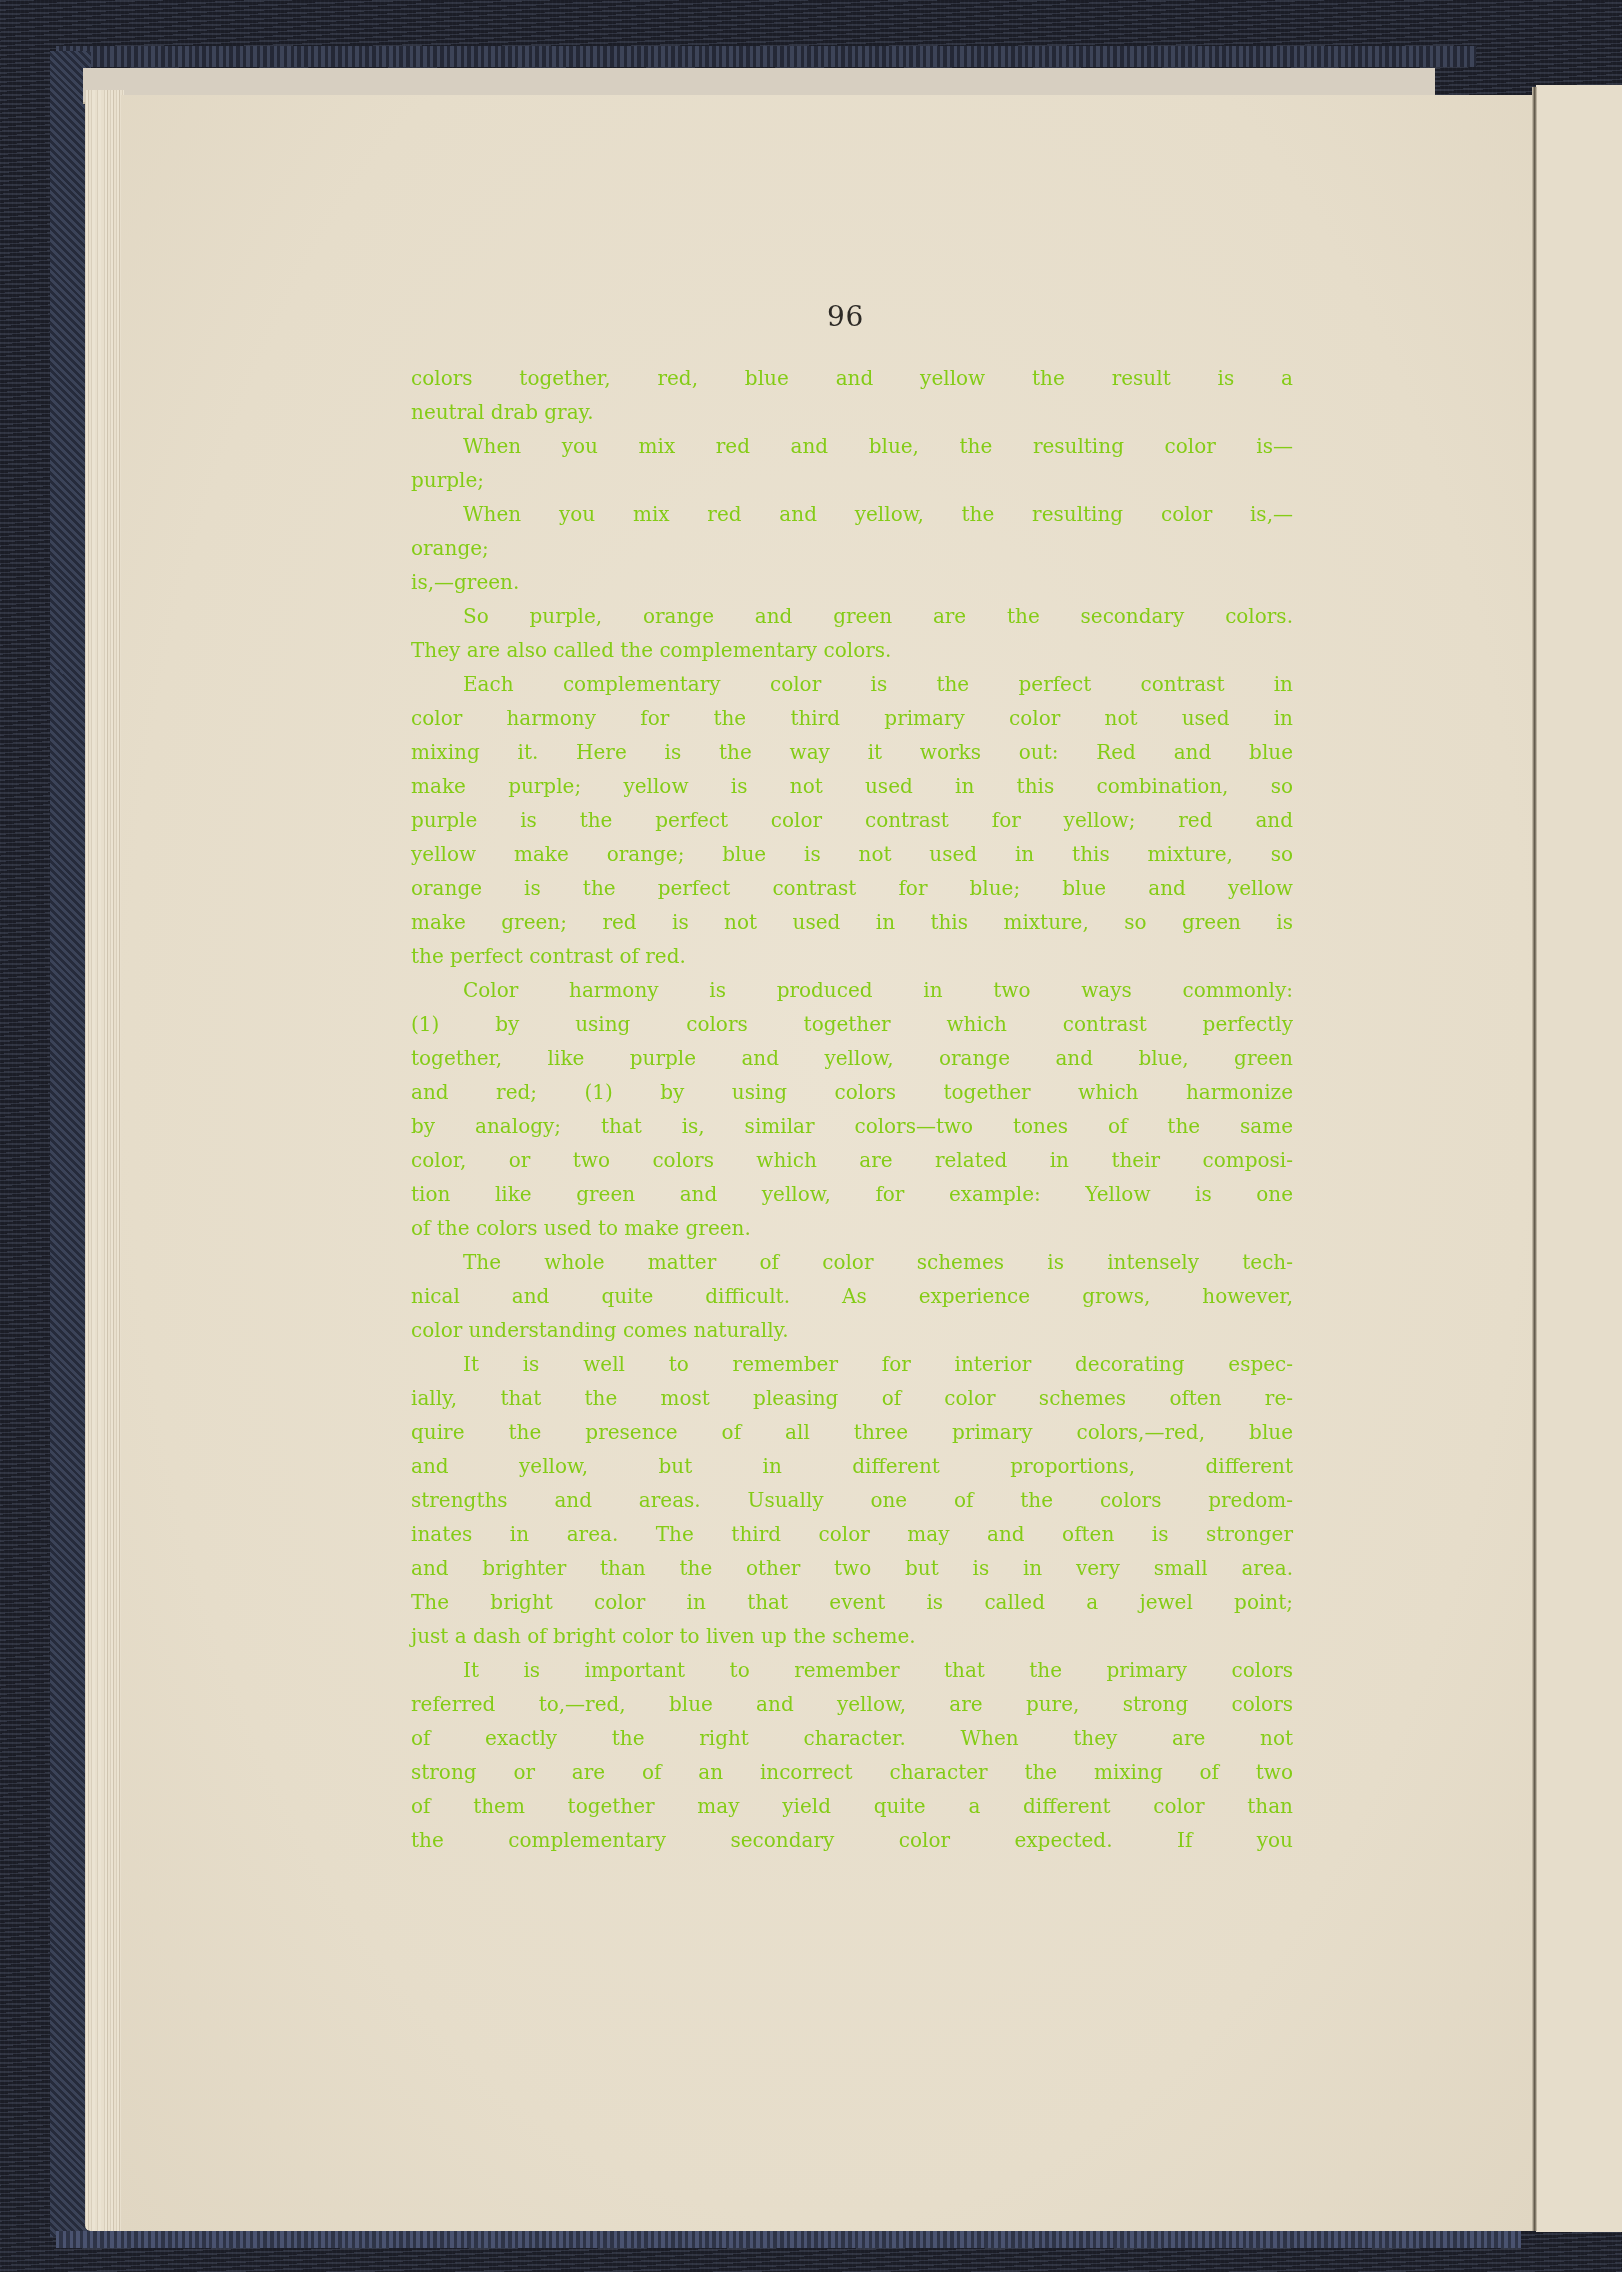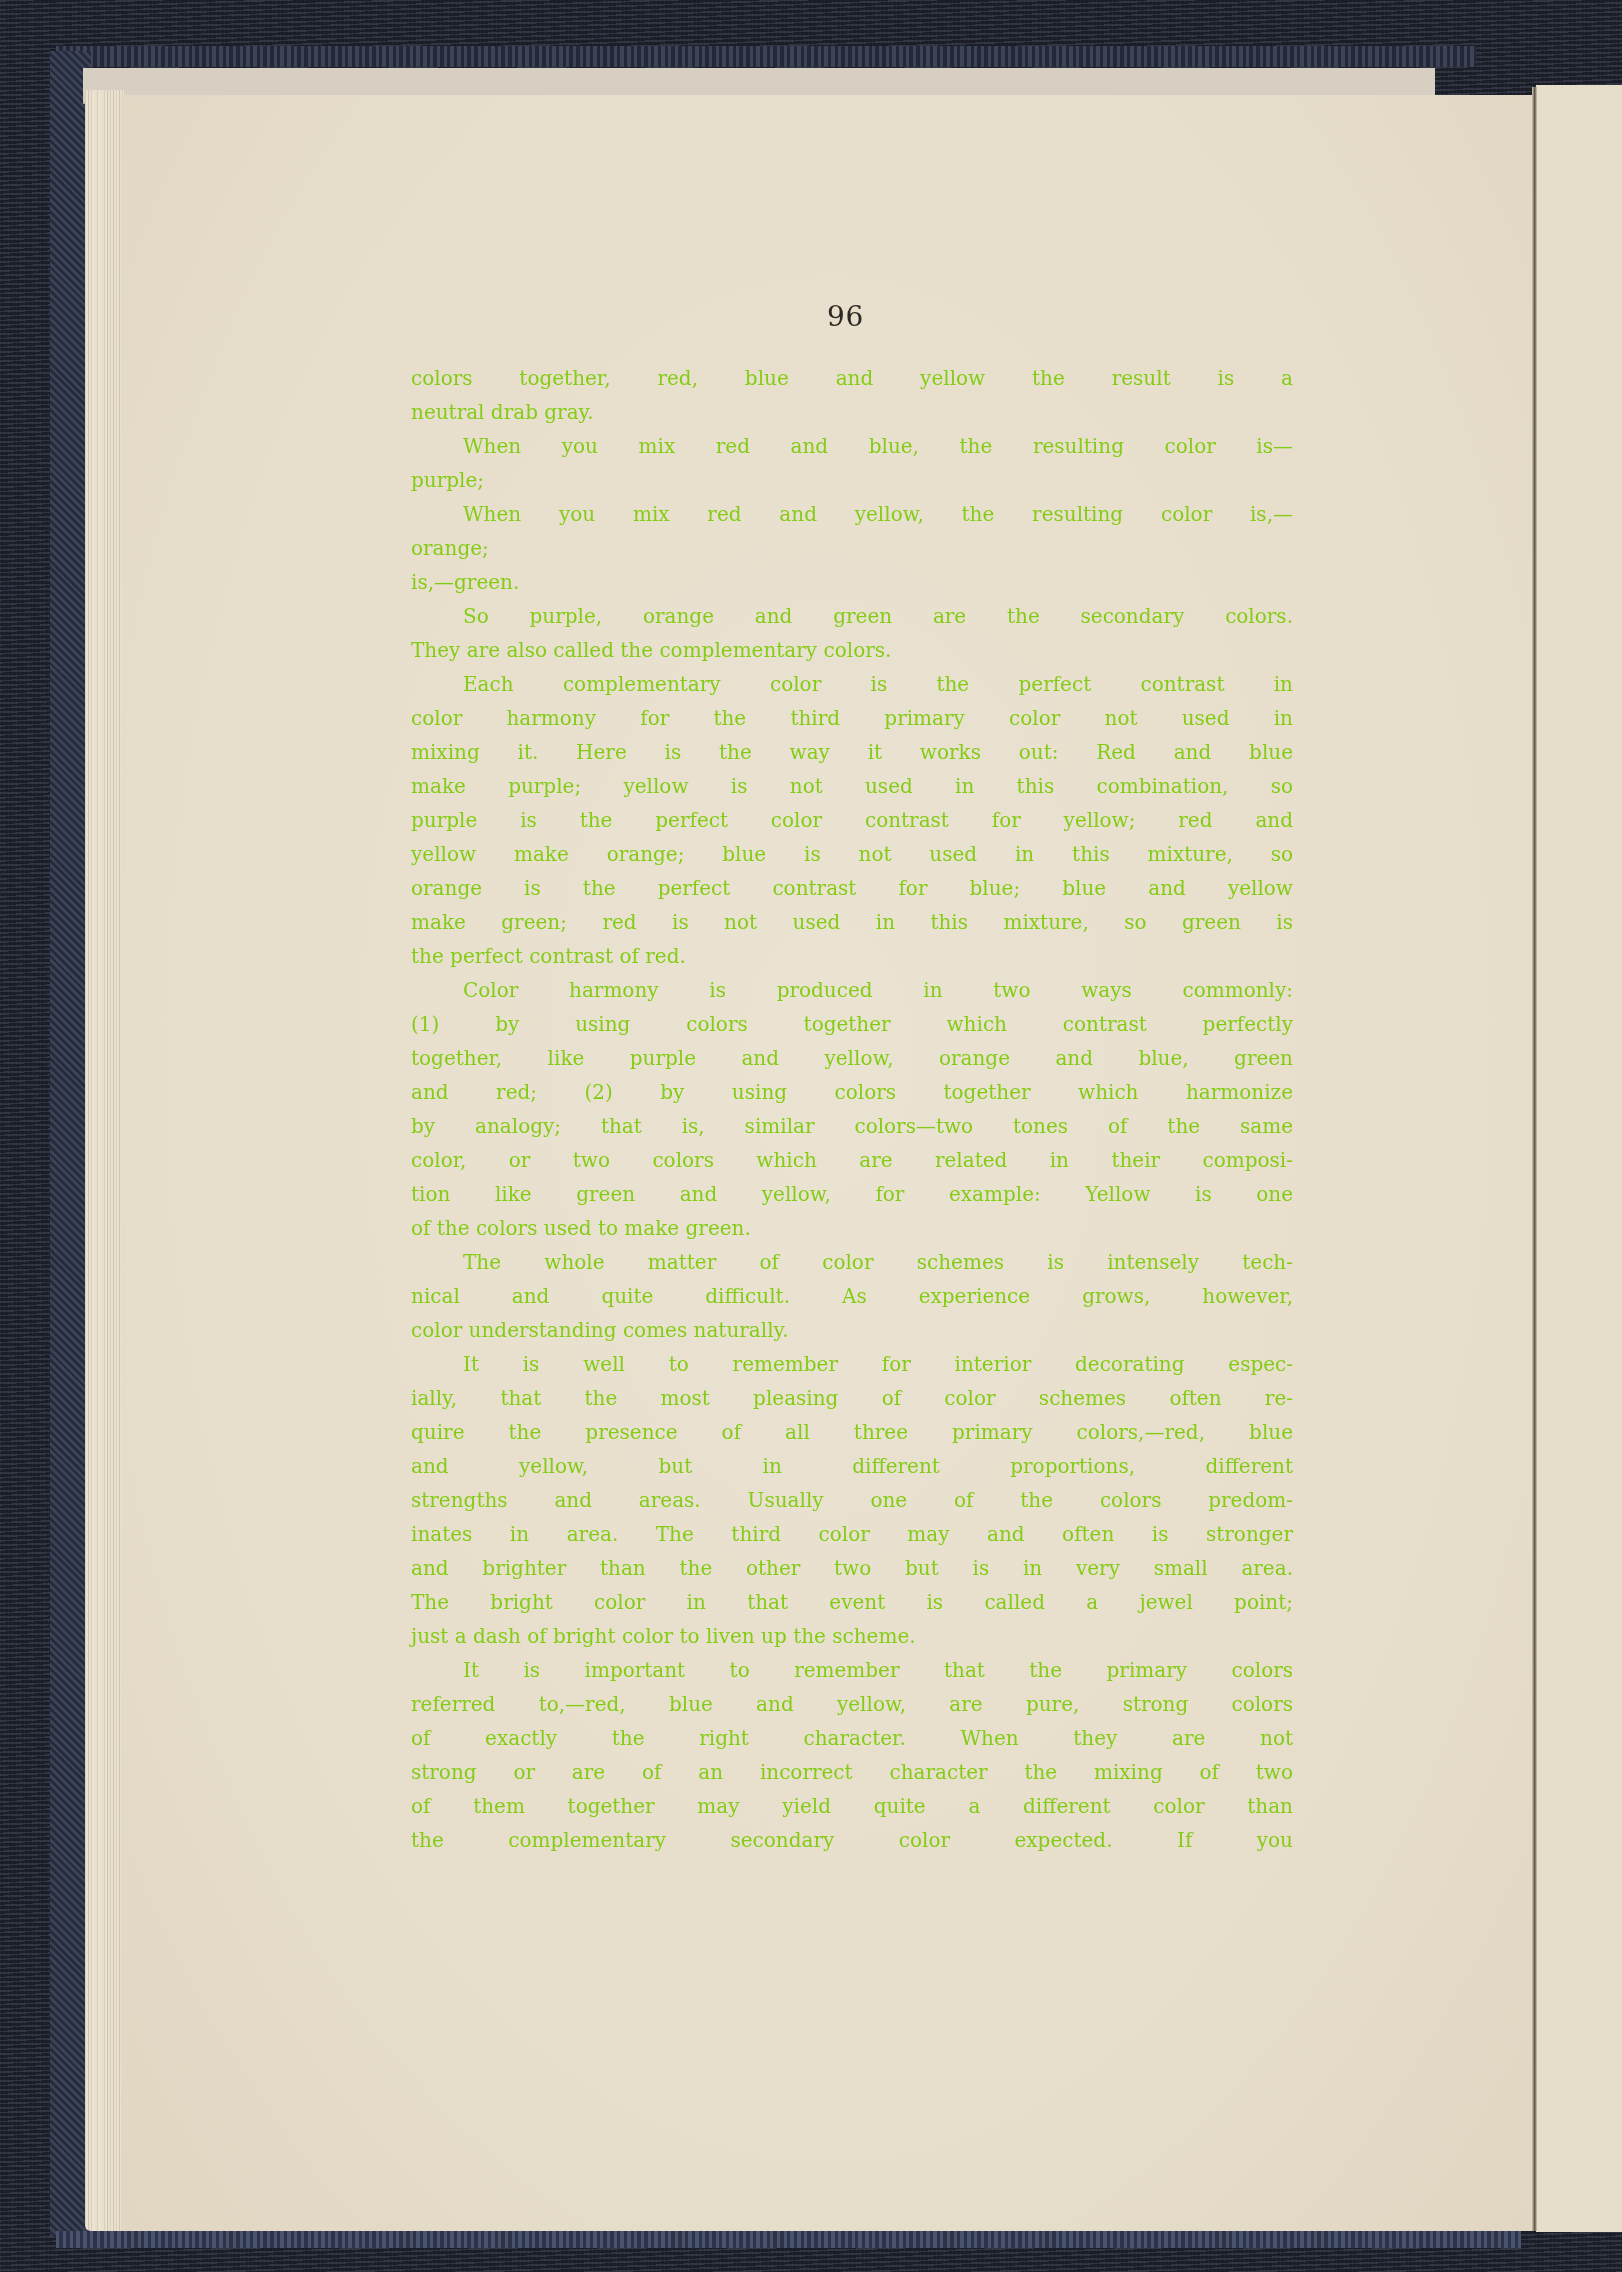--- a/index.html
+++ b/index.html
@@ -96,21 +96,21 @@
     <span class="line">mixing it.  Here is the way it works out: Red and blue</span>
     <span class="line">make purple; yellow is not used in this combination, so</span>
     <span class="line">purple is the perfect color contrast for yellow; red and</span>
     <span class="line">yellow make orange; blue is not used in this mixture, so</span>
     <span class="line">orange is the perfect contrast for blue; blue and yellow</span>
     <span class="line">make green; red is not used in this mixture, so green is</span>
     <span class="line last">the perfect contrast of red.</span>
     <span class="line indent">Color harmony is produced in two ways commonly:</span>
     <span class="line">(1) by using colors together which contrast perfectly</span>
     <span class="line">together, like purple and yellow, orange and blue, green</span>
-    <span class="line">and red; (2) by using colors together which harmonize</span>
+    <span class="line">and red; (1) by using colors together which harmonize</span>
     <span class="line">by analogy; that is, similar colors—two tones of the same</span>
     <span class="line">color, or two colors which are related in their composi-</span>
     <span class="line">tion like green and yellow, for example:  Yellow is one</span>
     <span class="line last">of the colors used to make green.</span>
     <span class="line indent">The whole matter of color schemes is intensely tech-</span>
     <span class="line">nical and quite difficult.  As experience grows, however,</span>
     <span class="line last">color understanding comes naturally.</span>
     <span class="line indent">It is well to remember for interior decorating espec-</span>
     <span class="line">ially, that the most pleasing of color schemes often re-</span>
     <span class="line">quire the presence of all three primary colors,—red, blue</span>

